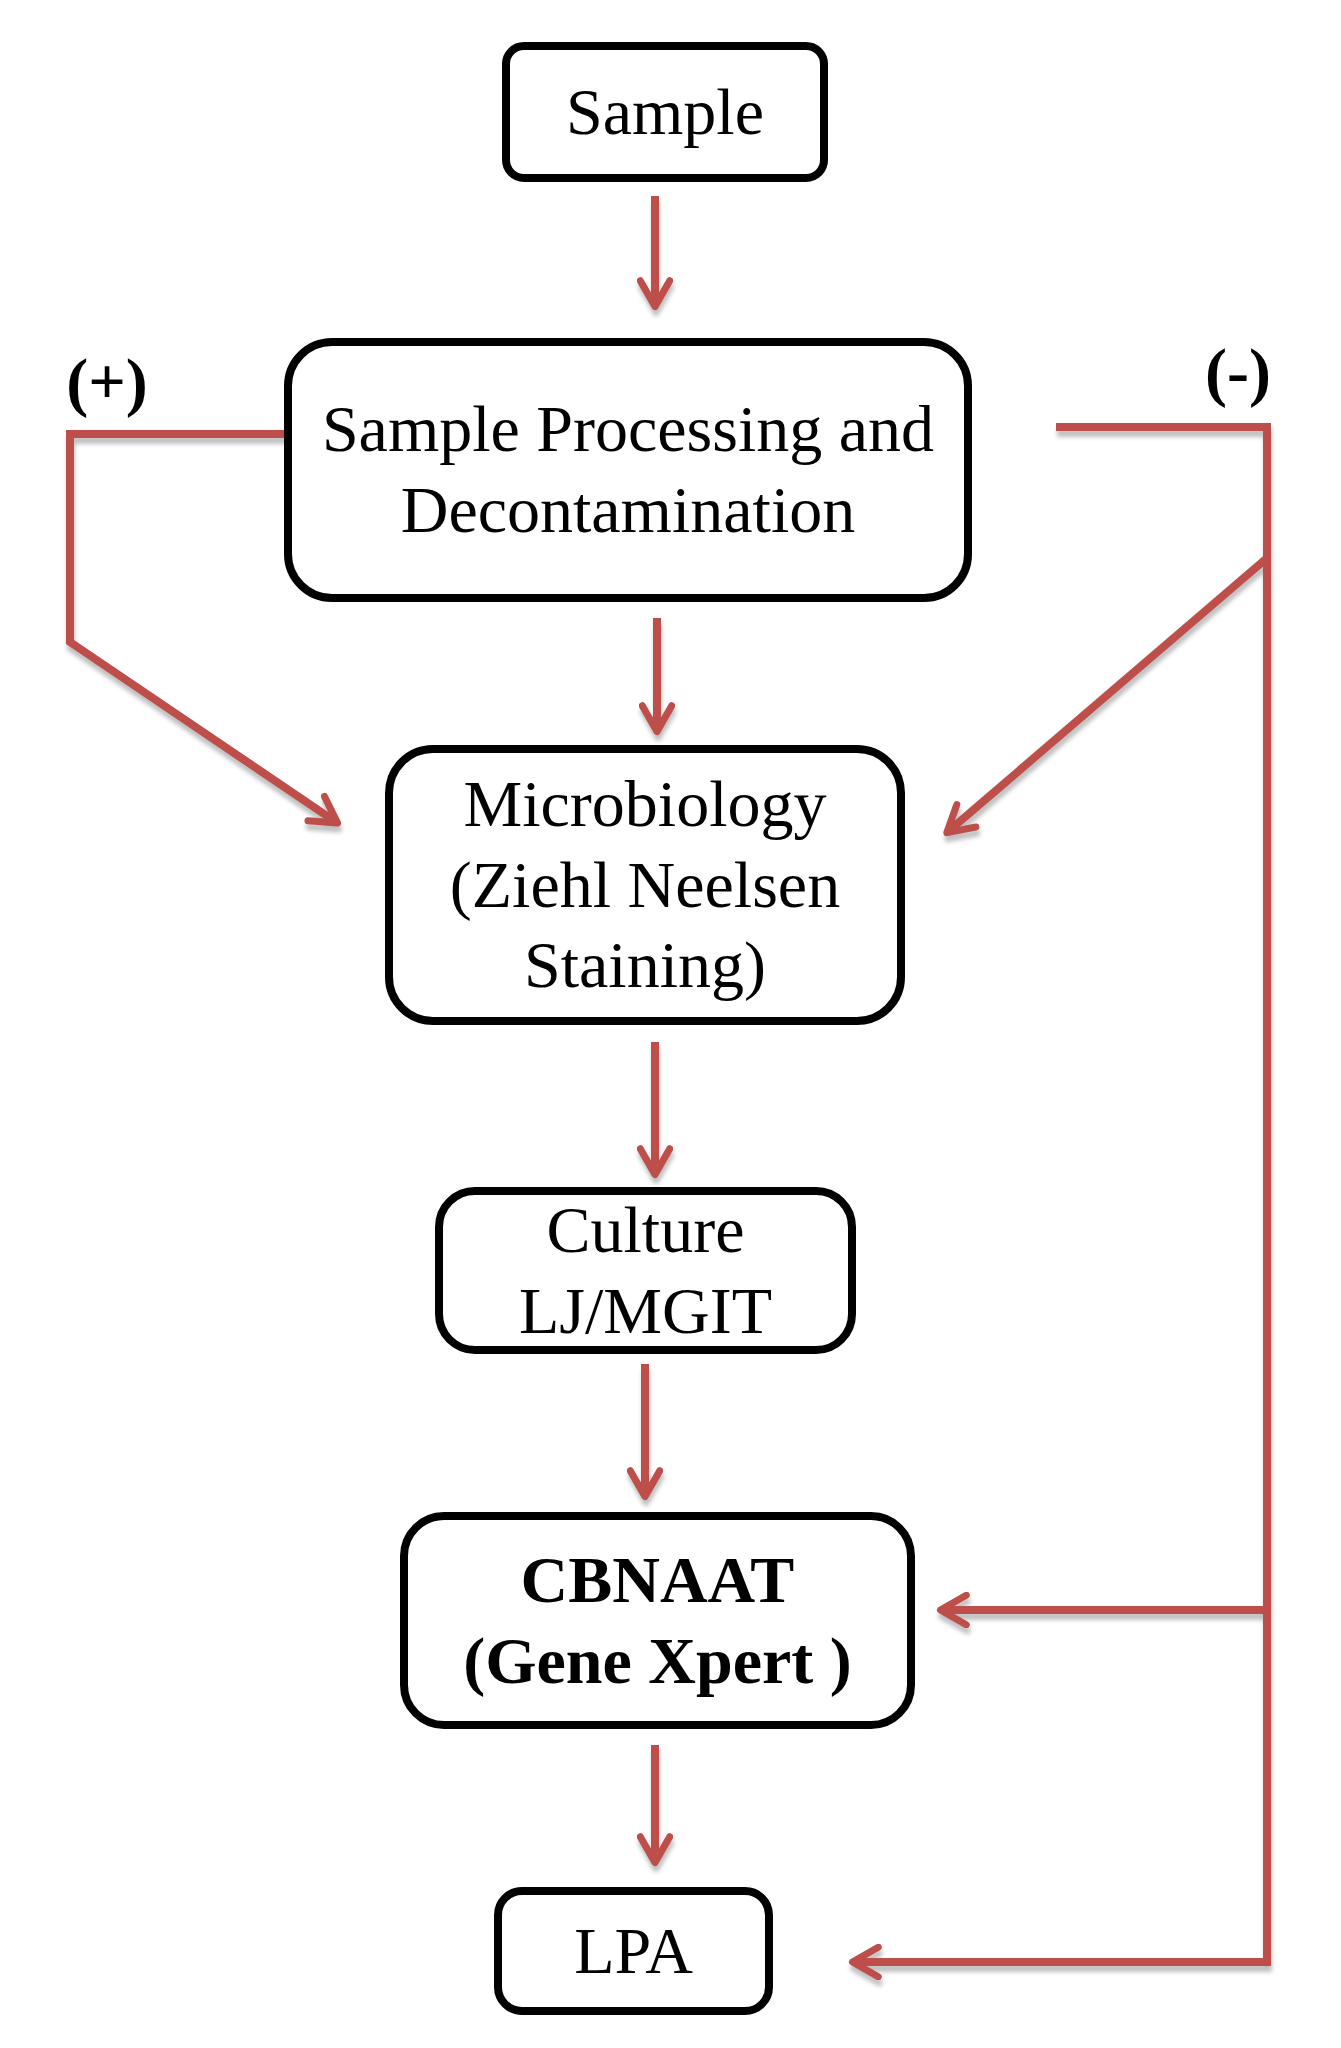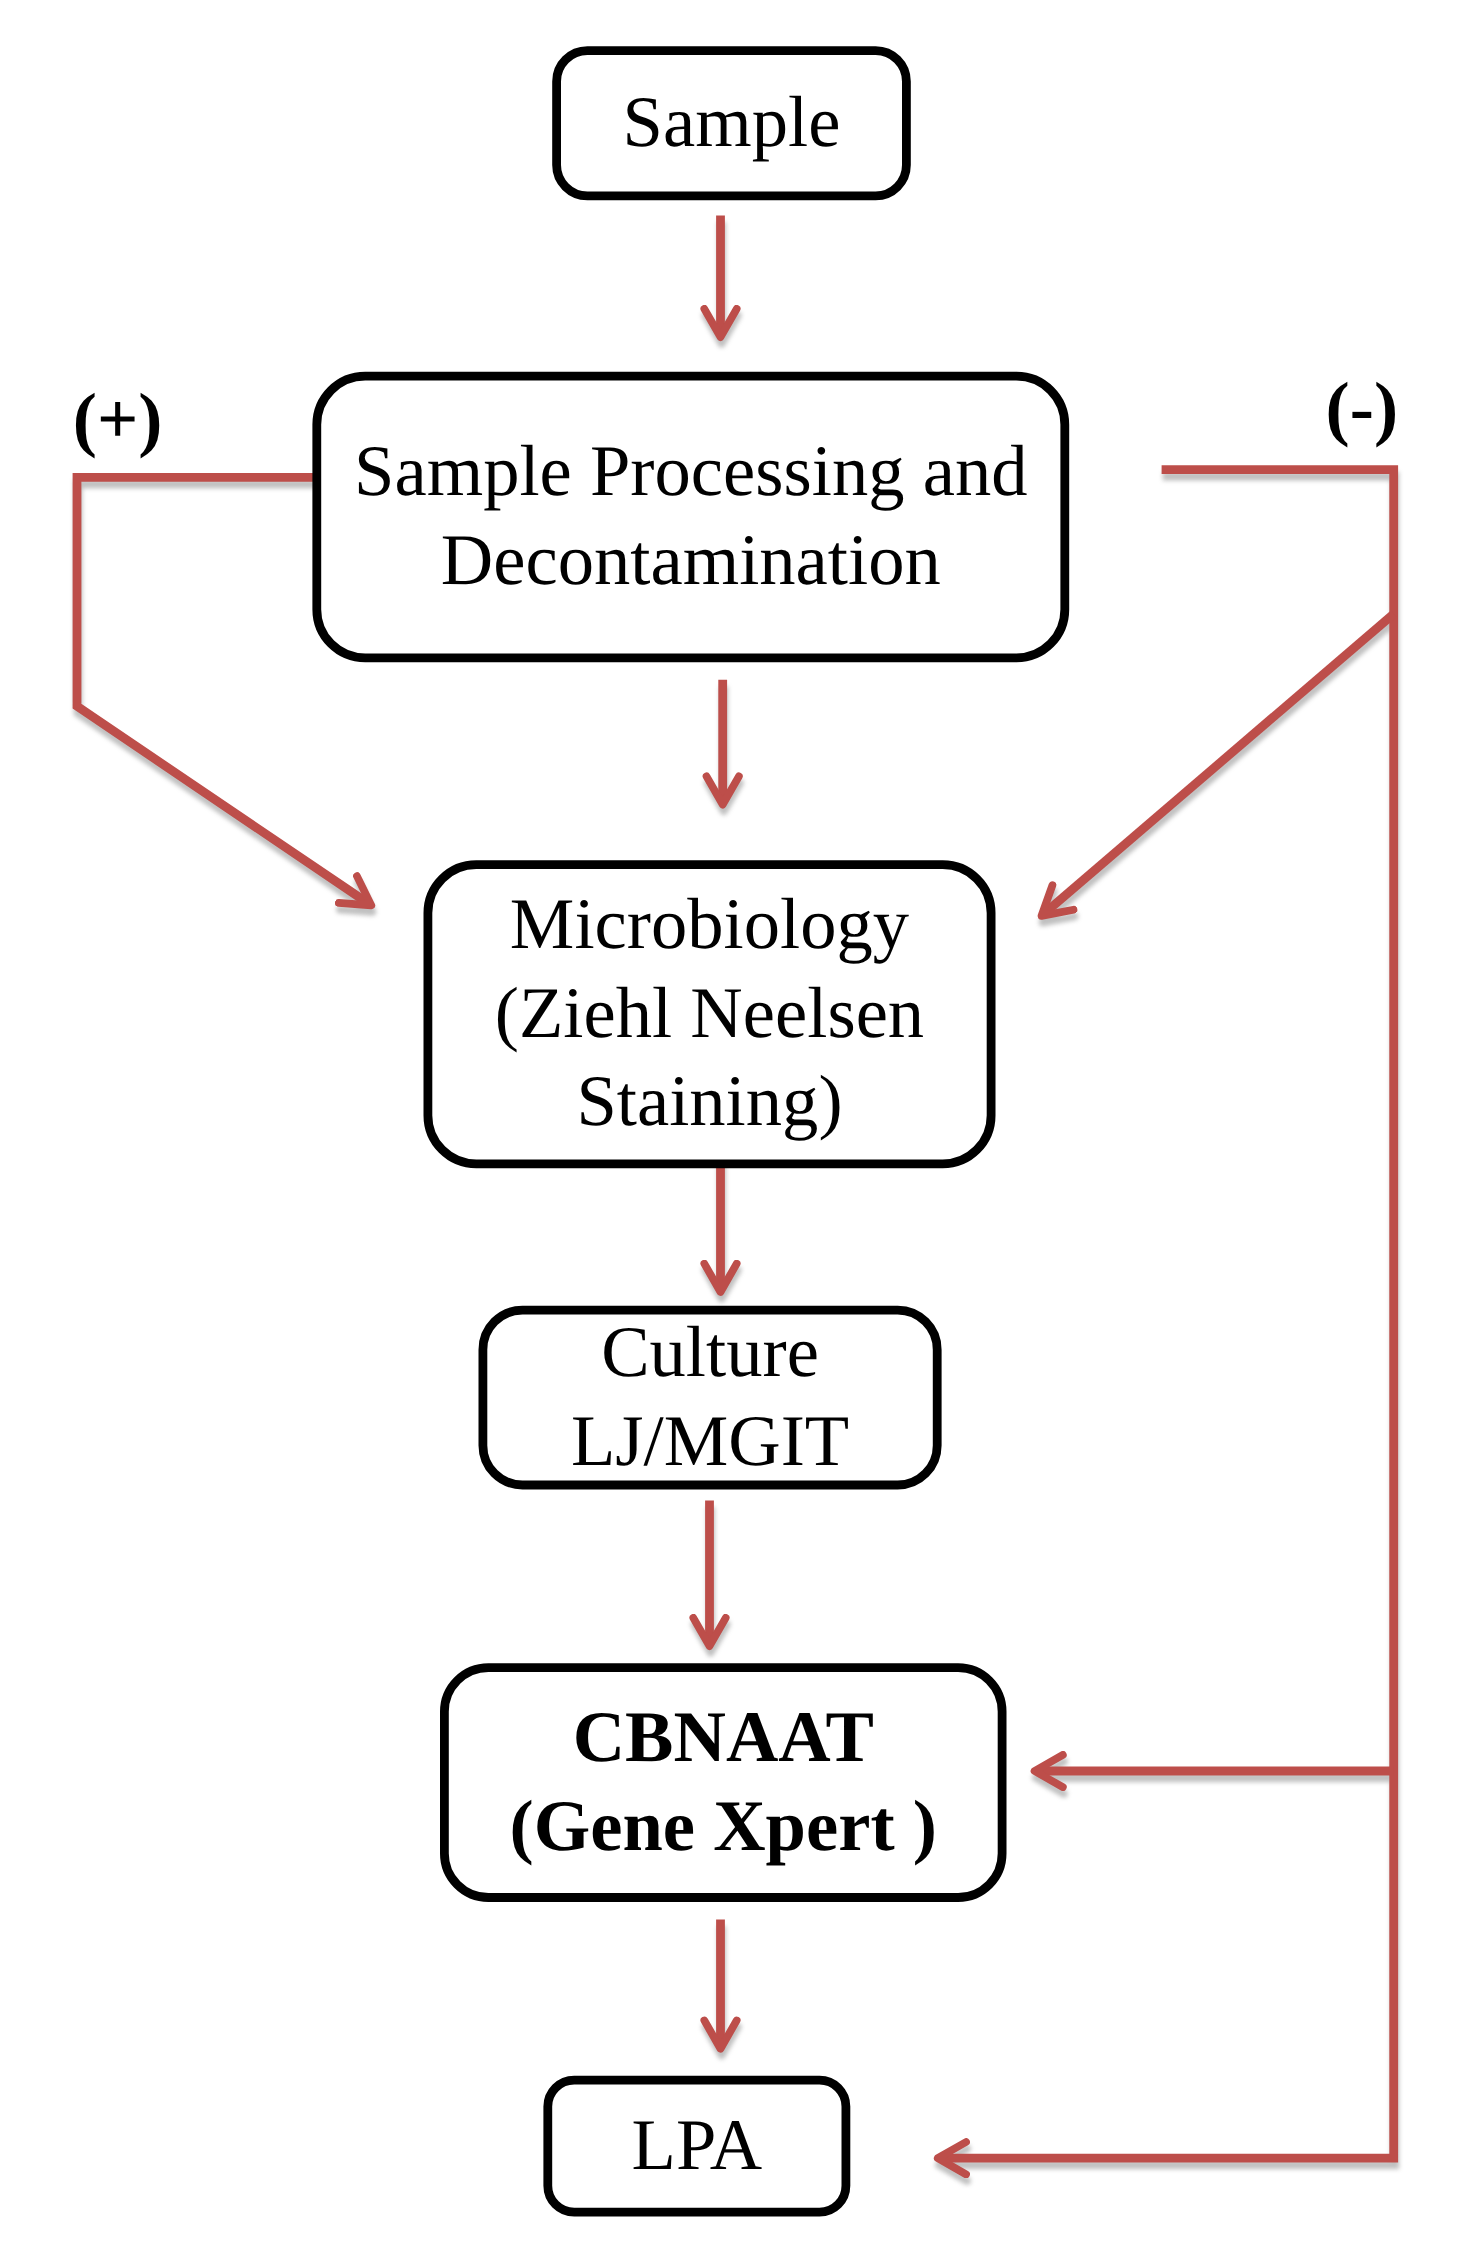--- a/index.html
+++ b/index.html
@@ -86,30 +86,30 @@
       <path class="edge" d="M 655 1042 L 655 1169" marker-end="url(#arrow)"></path>
       <path class="edge" d="M 645 1364 L 645 1491" marker-end="url(#arrow)"></path>
       <path class="edge" d="M 655 1745 L 655 1857" marker-end="url(#arrow)"></path>
     </g>
   </svg>
 
   <div class="branch-label" style="left:37px; top:344px;">(+)</div>
 
   <div class="branch-label" style="left:1168px; top:334px;">(-)</div>
 
-  <div class="node" style="left:502px; top:42px; width:326px; height:140px; border-radius:32px;">
+  <div class="node" style="left:502px; top:42px; width:326px; height:140px; border-radius:22px;">
     <span class="node-label">Sample</span>
   </div>
 
   <div class="node" style="left:284px; top:338px; width:688px; height:264px; border-radius:48px;">
     <span class="node-label">Sample Processing and
 Decontamination</span>
   </div>
 
-  <div class="node" style="left:385px; top:745px; width:520px; height:280px; border-radius:48px;margin-top:37px;">
+  <div class="node" style="left:385px; top:745px; width:520px; height:280px; border-radius:48px;">
     <span class="node-label">Microbiology
 (Ziehl Neelsen
 Staining)</span>
   </div>
 
   <div class="node" style="left:435px; top:1187px; width:421px; height:167px; border-radius:40px;">
     <span class="node-label">Culture
 LJ/MGIT</span>
   </div>
 

